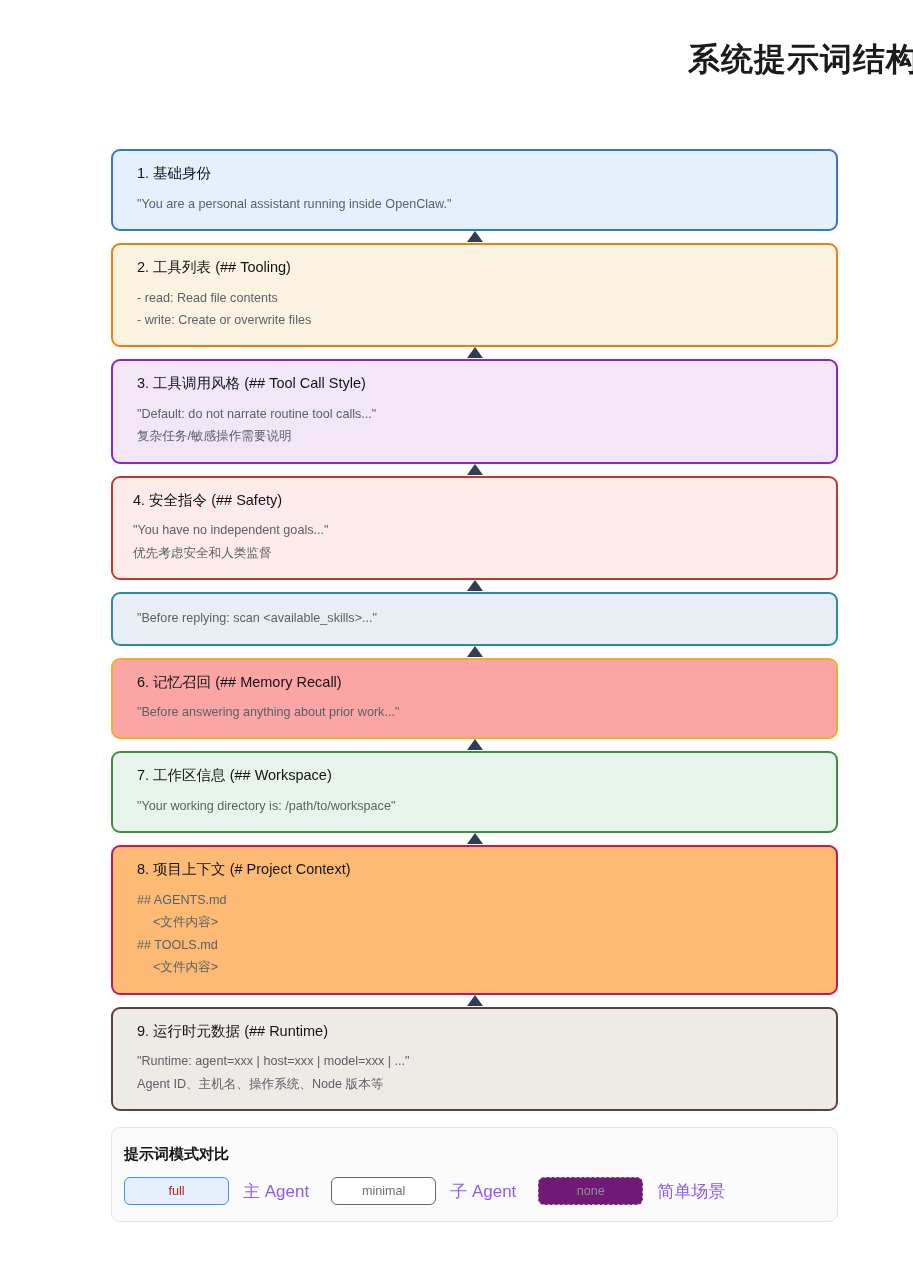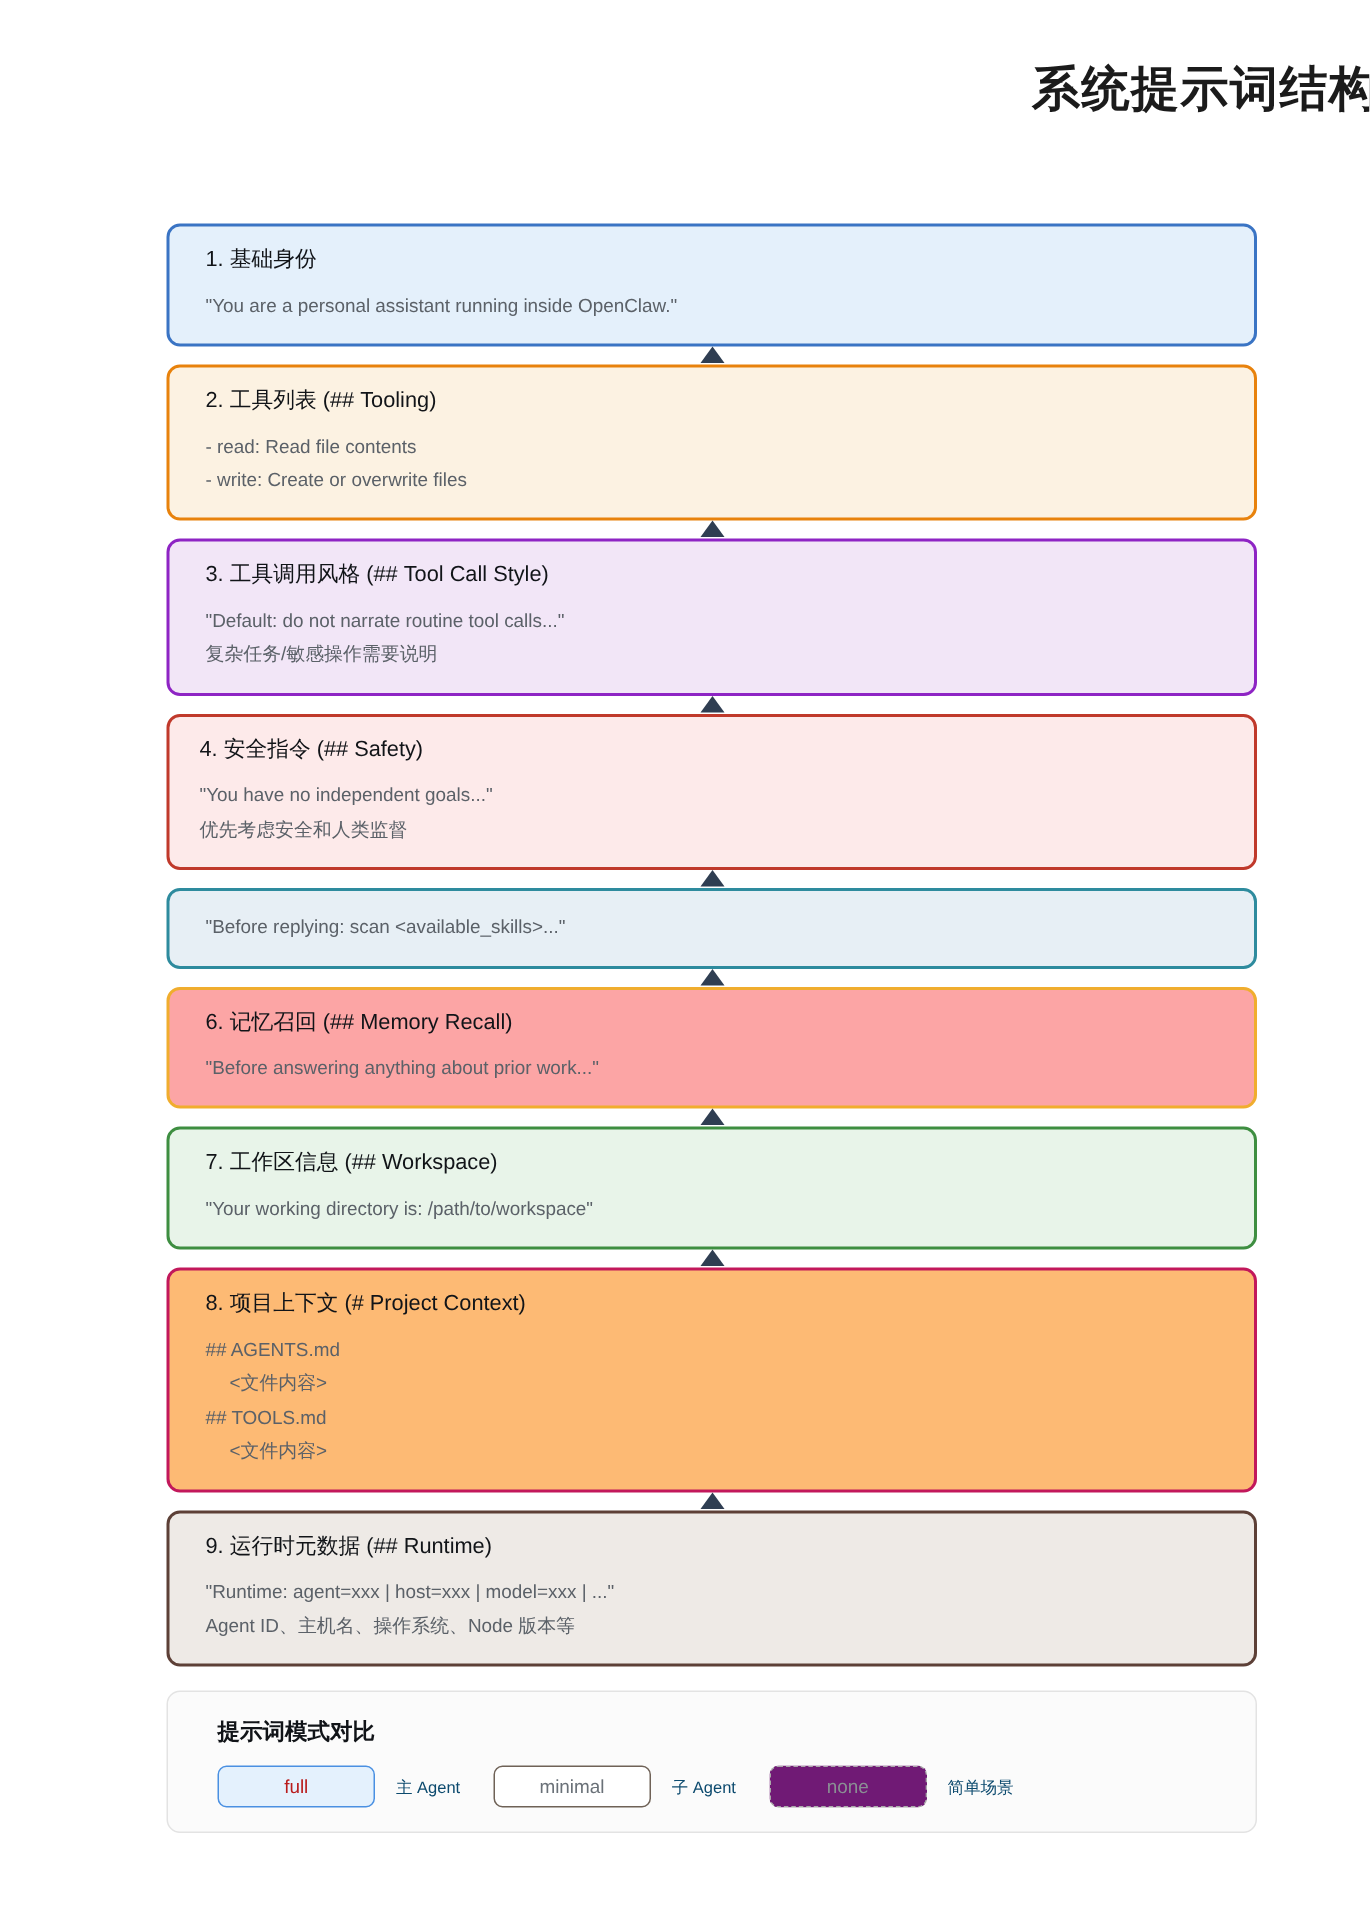--- a/index.html
+++ b/index.html
@@ -86,21 +86,21 @@
   
   .compare-panel {
     position: absolute;
     left: 111px;
     top: 1127px;
     width: 727px;
     height: 95px;
     background: #fbfbfb;
     border: 1px solid #e3e3e3;
     border-radius: 9px;
-    padding: 17px 26px 0 33px;
+    padding: 17px 26px 0 12px;
   }
   .compare-title {
     font-size: 15px;
     font-weight: bold;
     color: #111418;
     margin-bottom: 13px;
   }
   .compare-row {
     display: flex;
     align-items: center;
@@ -124,22 +124,22 @@
     border: 1.6px solid #6f6257;
     color: #6a7178;
   }
   .chip-none {
     background: #701a75;
     border: 1.6px dashed #a9a9a9;
     color: #8a8f94;
     text-align: center;
   }
   .chip-label {
-    font-size: 11px;
-    color: #0c4a6e;
+    font-size: 17px;
+    color: #8b5cf6;
     margin-left: 14px;
     margin-right: 22px;
     white-space: pre;
   }
   .chip-label.last { margin-right: 12px; }
 </style>
 </head>
 <body>
 
 <div id="page">

